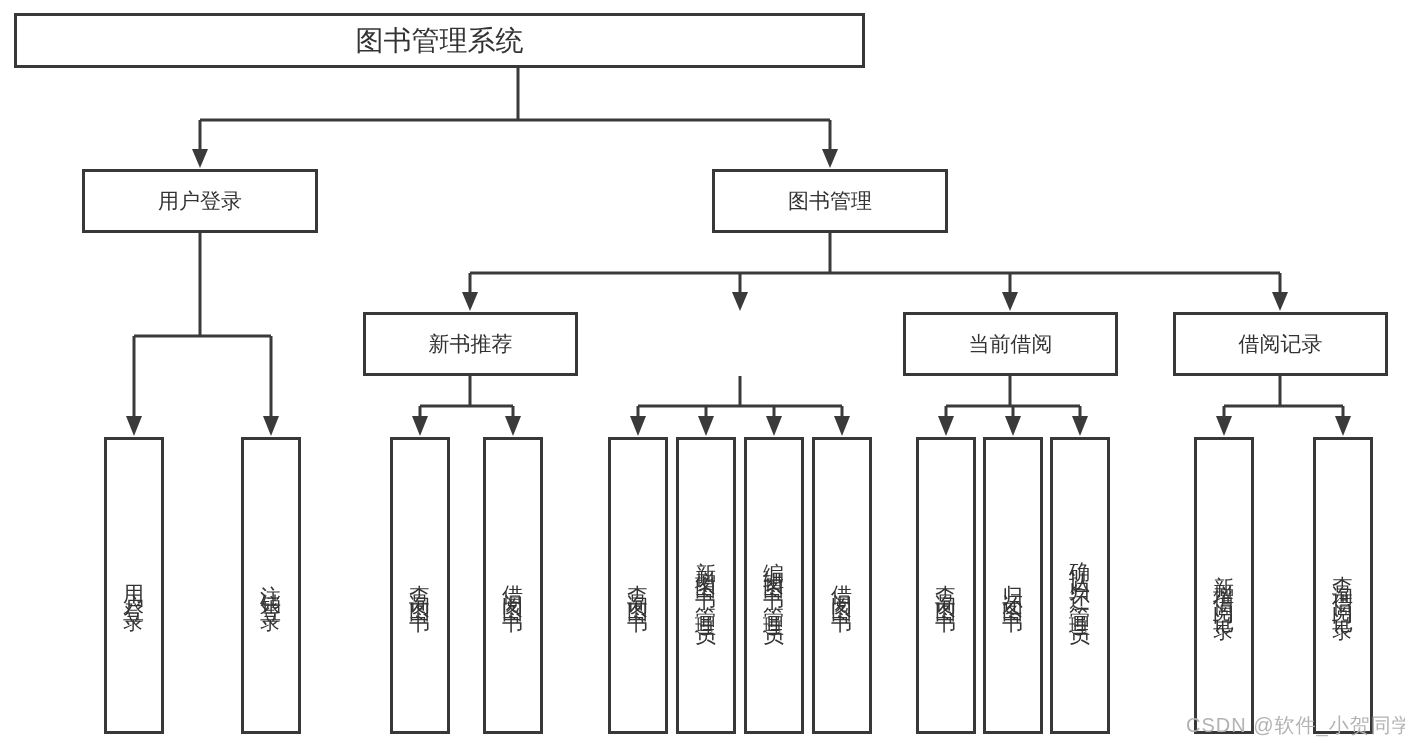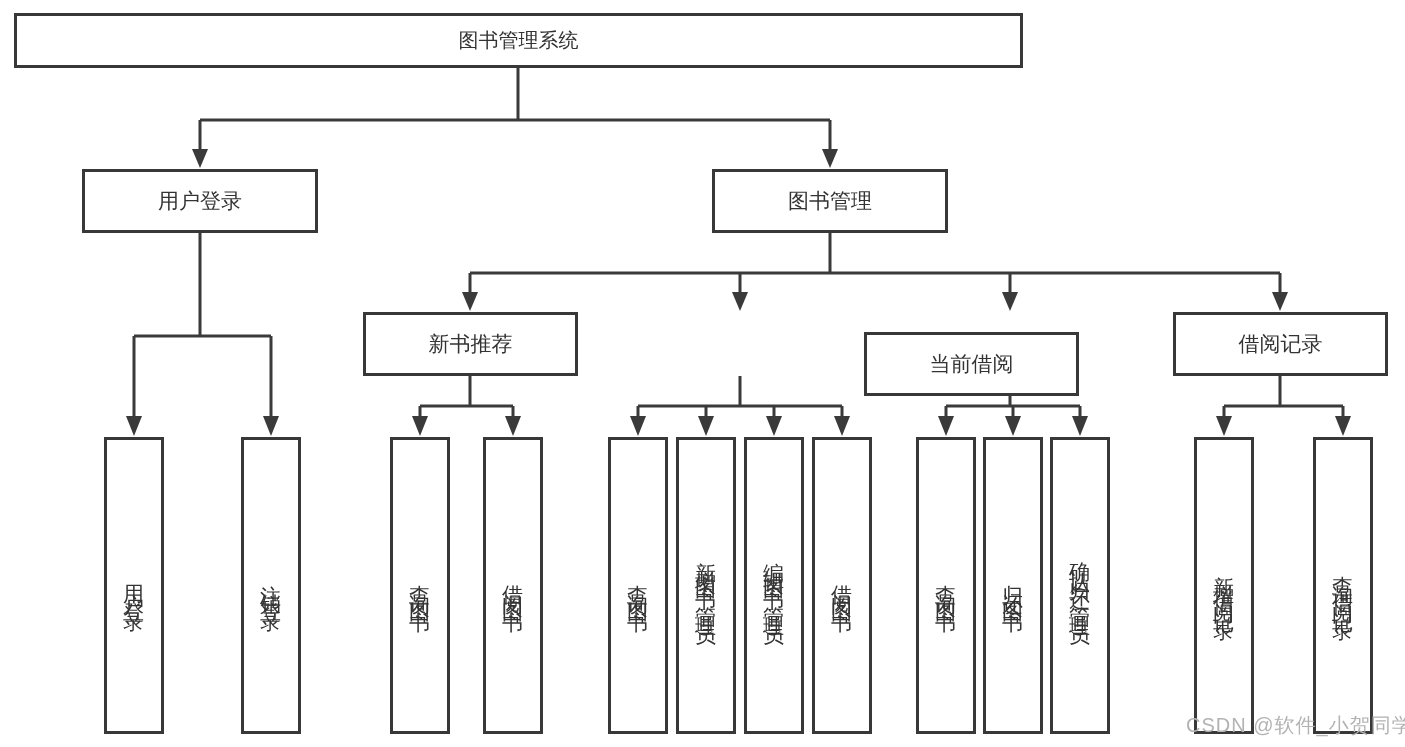--- a/index.html
+++ b/index.html
@@ -23,21 +23,21 @@
     background: #ffffff;
     border: 3px solid #383838;
     display: flex;
     align-items: center;
     justify-content: center;
     color: #333333;
     font-size: 21px;
     z-index: 2;
     white-space: nowrap;
   }
-  .root-node   { left: 14px;  top: 13px;  width: 1009px; height: 55px; font-size: 20px; }
+  .root-node   { left: 14px;  top: 13px;  width: 851px; height: 55px; font-size: 28px; }
   .l2-node     { top: 169px; height: 64px; width: 236px; }
   .l3-node     { top: 312px; height: 64px; width: 215px; }
   .leaf-node {
     top: 437px; height: 297px; width: 60px;
     writing-mode: vertical-rl;
     text-orientation: mixed;
     letter-spacing: 9px;
     font-size: 21px;
     line-height: 1;
   }
@@ -102,21 +102,21 @@
       <polygon points="1335,416 1351,416 1343,436"></polygon>
     </g>
   </svg>
 
   <div class="node root-node">图书管理系统</div>
 
   <div class="node l2-node" style="left:82px;">用户登录</div>
   <div class="node l2-node" style="left:712px;">图书管理</div>
 
   <div class="node l3-node" style="left:363px;">新书推荐</div>
-  <div class="node l3-node" style="left:864px;margin-top:20px;">当前借阅</div>
+  <div class="node l3-node" style="left:903px;">当前借阅</div>
   <div class="node l3-node" style="left:1173px;">借阅记录</div>
 
   <div class="node leaf-node" style="left:104px;">用户登录</div>
   <div class="node leaf-node" style="left:241px;">注销登录</div>
 
   <div class="node leaf-node" style="left:390px;">查询图书</div>
   <div class="node leaf-node" style="left:483px;">借阅图书</div>
 
   <div class="node leaf-node" style="left:608px;">查询图书</div>
   <div class="node leaf-node" style="left:676px;">新增图书（管理员）</div>

